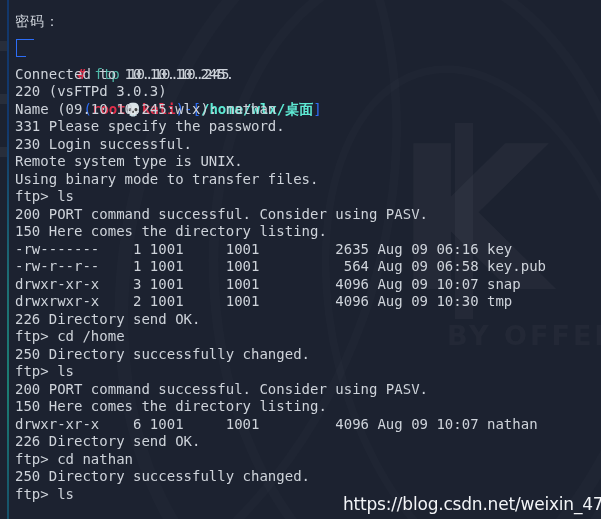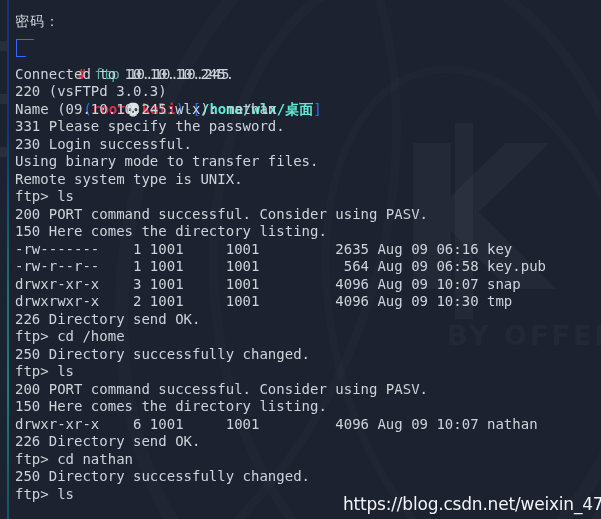--- a/index.html
+++ b/index.html
@@ -200,22 +200,22 @@
 
     <div class="line promptline">
       <span style="display:inline-block;width:18px"></span><span class="redhash">#</span><span> </span><span class="teal">ftp</span><span> </span><span class="white">10.10.10.245</span>
     </div>
 
     <div class="line">Connected to 10.10.10.245.</div>
     <div class="line">220 (vsFTPd 3.0.3)</div>
     <div class="line">Name (09.10.10.245:wlx): nathan</div>
     <div class="line">331 Please specify the password.</div>
     <div class="line">230 Login successful.</div>
+    <div class="line">Remote system type is UNIX.</div>
     <div class="line">Using binary mode to transfer files.</div>
-    <div class="line">Remote system type is UNIX.</div>
     <div class="line">ftp&gt; ls</div>
     <div class="line">200 PORT command successful. Consider using PASV.</div>
     <div class="line">150 Here comes the directory listing.</div>
     <div class="line">-rw-------    1 1001     1001         2635 Aug 09 06:16 key</div>
     <div class="line">-rw-r--r--    1 1001     1001          564 Aug 09 06:58 key.pub</div>
     <div class="line">drwxr-xr-x    3 1001     1001         4096 Aug 09 10:07 snap</div>
     <div class="line">drwxrwxr-x    2 1001     1001         4096 Aug 09 10:30 tmp</div>
     <div class="line">226 Directory send OK.</div>
     <div class="line">ftp&gt; cd /home</div>
     <div class="line">250 Directory successfully changed.</div>

